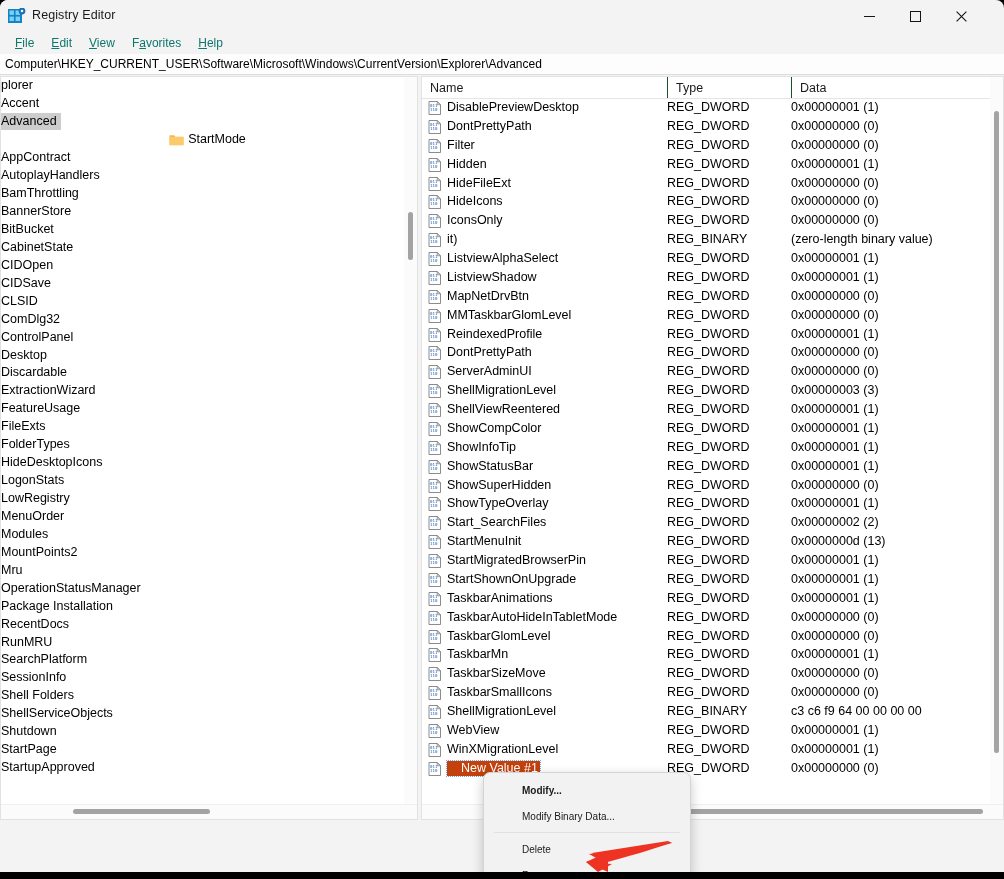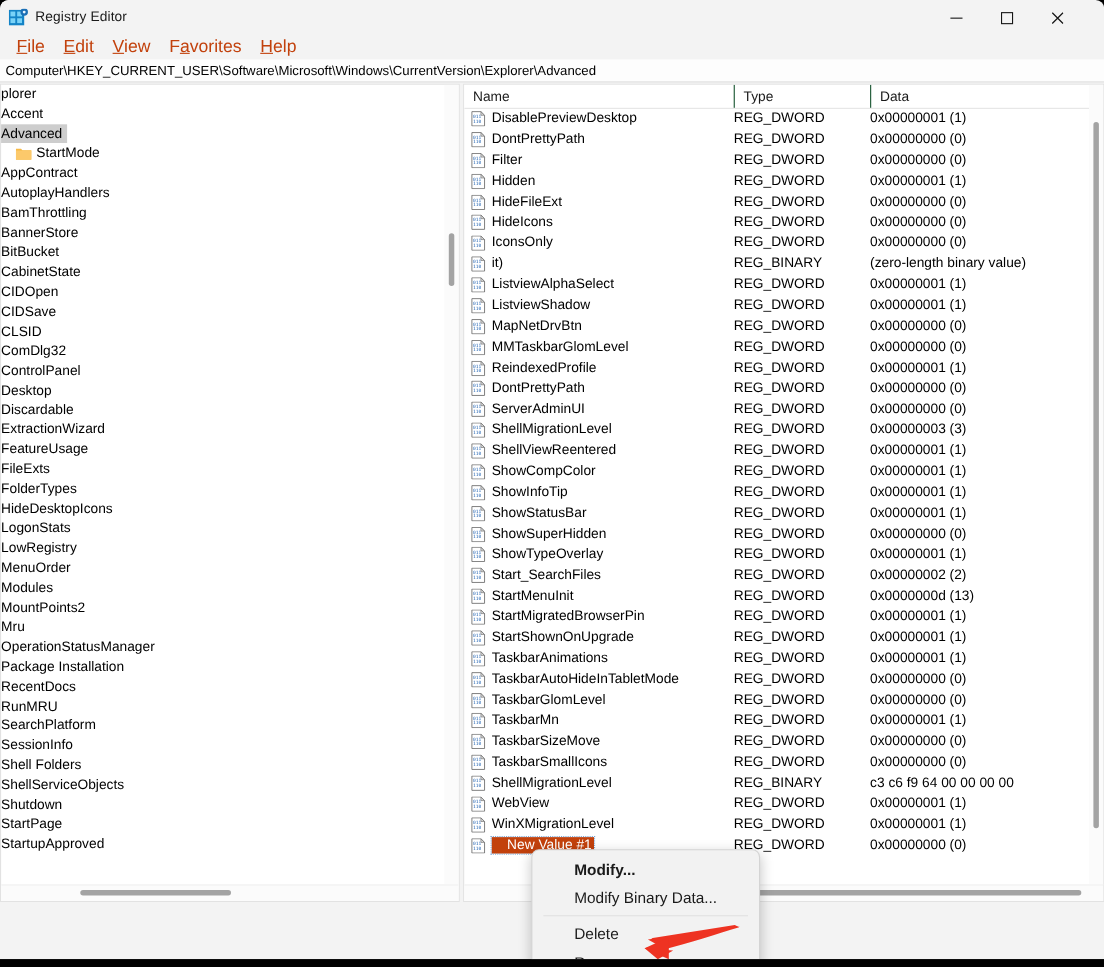--- a/index.html
+++ b/index.html
@@ -52,21 +52,21 @@
   
   .menubar {
     position: absolute; left: 0; top: 32px;
     width: 1004px; height: 22px;
     background: #f3f3f3;
     display: flex; align-items: center;
     padding-left: 7px;
     box-sizing: border-box;
   }
   .menu-item {
-    font-size: 16px; color: #c2410c;
+    font-size: 12px; color: #0f766e;
     padding: 2px 9px 3px 8px;
     cursor: default;
     white-space: nowrap;
   }
   .menu-item u { text-decoration: underline; }
 
   
   .addressbar {
     position: absolute; left: 0; top: 54px;
     width: 1004px; height: 21px;
@@ -110,21 +110,21 @@
     white-space: nowrap;
     padding-left: 0;
     cursor: default;
   }
   .tree-row .tlabel { padding: 0 4px 1px 0; line-height: 16px; }
   .tree-row.selected .tlabel {
     background: #cdcdcd;
     padding: 0 4px 1px 2px;
     margin-left: -2px;
   }
-  .tree-row.child { padding-left: 13px; }
+  .tree-row.child { padding-left: 13px; justify-content: center; }
   .folder-icon {
     width: 15px; height: 13px;
     margin-right: 4px;
     flex: 0 0 auto;
     position: relative;
   }
 
   
   .lv-head {
     position: absolute; left: 0; top: 0;
@@ -197,21 +197,21 @@
     border-radius: 7px;
     box-shadow: 0 4px 12px rgba(0,0,0,0.22);
     padding: 4px 0 0 0;
     box-sizing: border-box;
     overflow: hidden;
   }
   .ctx-item {
     height: 26px;
     display: flex; align-items: center;
     padding-left: 38px;
-    font-size: 14px; color: #1a1a1a;
+    font-size: 10px; color: #1a1a1a;
     cursor: default;
   }
   .ctx-item.bold { font-weight: bold; }
   .ctx-sep {
     height: 1px; background: #e0e0e0;
     margin: 3px 10px 3px 10px;
   }
 
   
   .arrow {

